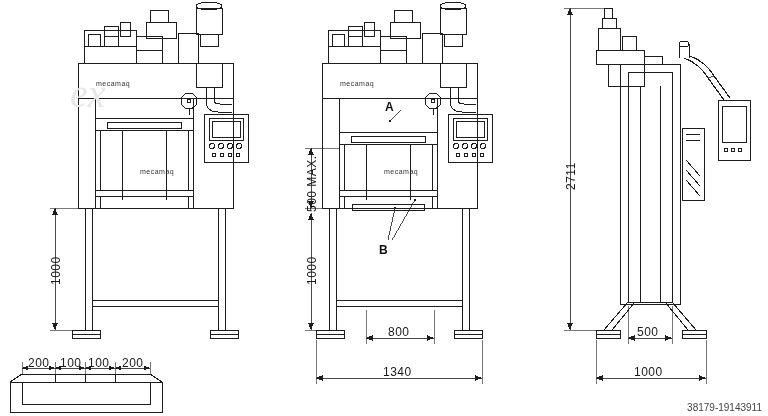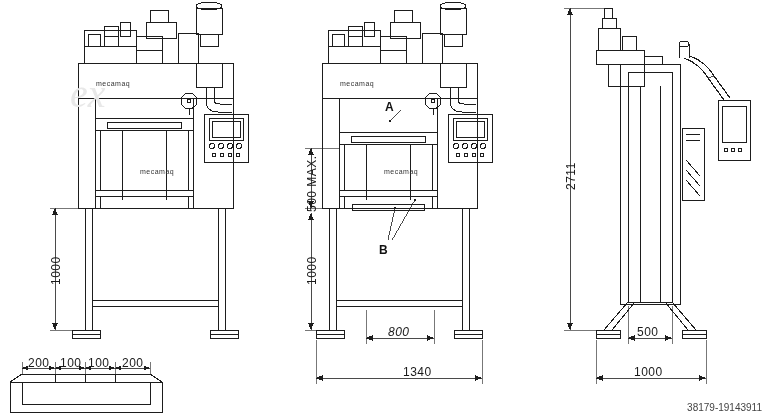--- a/index.html
+++ b/index.html
@@ -352,23 +352,23 @@
   <div class="label" style="left:379px; top:243px;">B</div>
 
   <div class="dimtext vert" style="left:49px; top:285px;">1000</div>
 
   <div class="dimtext vert" style="left:305px; top:212px;">500 MAX.</div>
 
   <div class="dimtext vert" style="left:305px; top:285px;">1000</div>
 
   <div class="dimtext vert" style="left:564px; top:190px;">2711</div>
 
-  <div class="dimtext" style="left:388px; top:325px;font-style:italic;">800</div>
-
-  <div class="dimtext" style="left:383px; top:365px;margin-left:20px;">1340</div>
+  <div class="dimtext" style="left:388px; top:325px;">800</div>
+
+  <div class="dimtext" style="left:383px; top:365px;">1340</div>
 
   <div class="dimtext" style="left:637px; top:325px;">500</div>
 
   <div class="dimtext" style="left:634px; top:365px;">1000</div>
 
   <div class="dimtext" style="left:28px; top:356px;">200</div>
   <div class="dimtext" style="left:60px; top:356px;">100</div>
   <div class="dimtext" style="left:88px; top:356px;">100</div>
   <div class="dimtext" style="left:122px; top:356px;">200</div>
 

